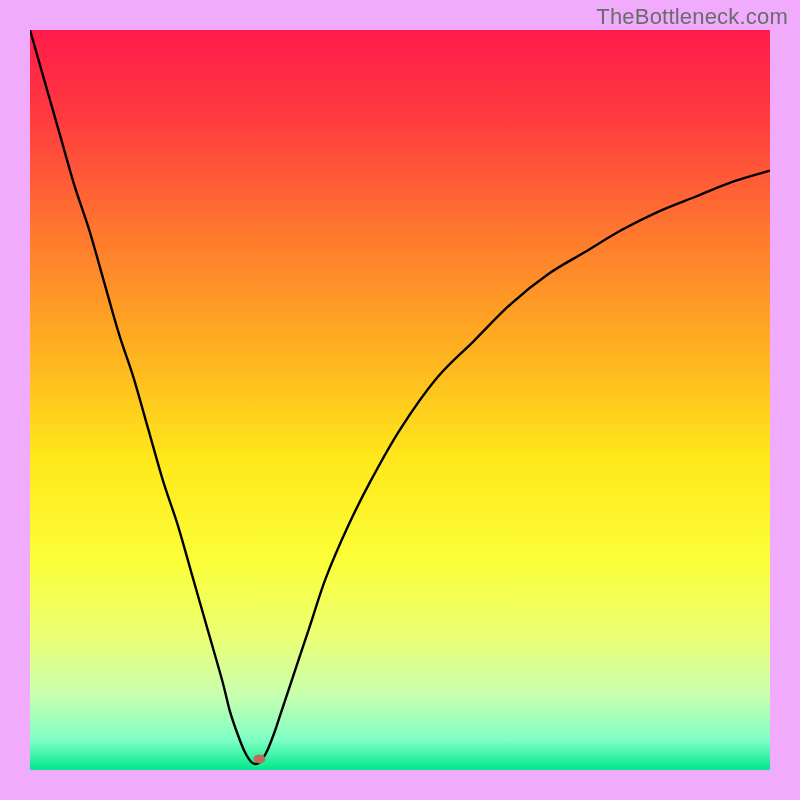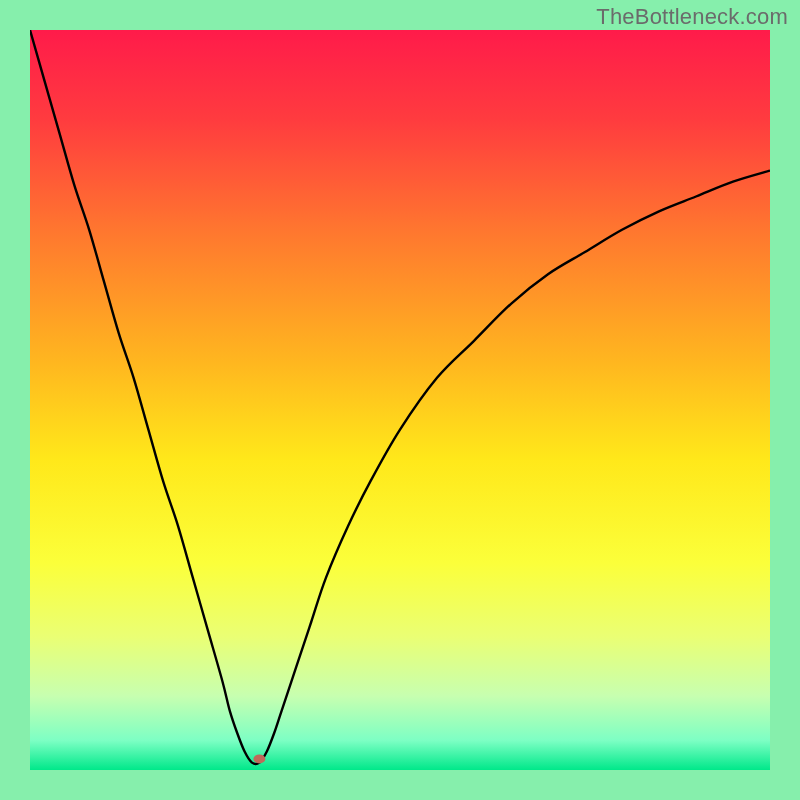--- a/index.html
+++ b/index.html
@@ -7,21 +7,21 @@
     padding: 0;
     width: 800px;
     height: 800px;
     background: #000000;
     overflow: hidden;
     font-family: Arial, Helvetica, sans-serif;
   }
   .frame {
     position: absolute;
     inset: 0;
-    background: #86efac;
+    background: #f0abfc;
   }
   .plot-area {
     position: absolute;
     left: 30px;
     top: 30px;
     width: 740px;
     height: 740px;
   }
   .watermark {
     position: absolute;

